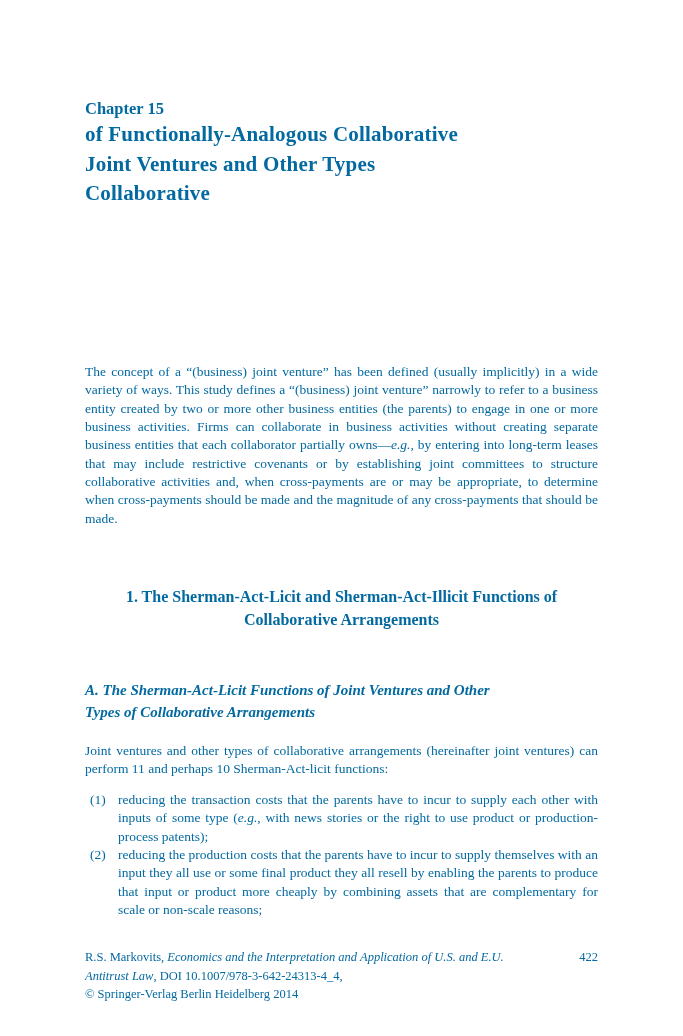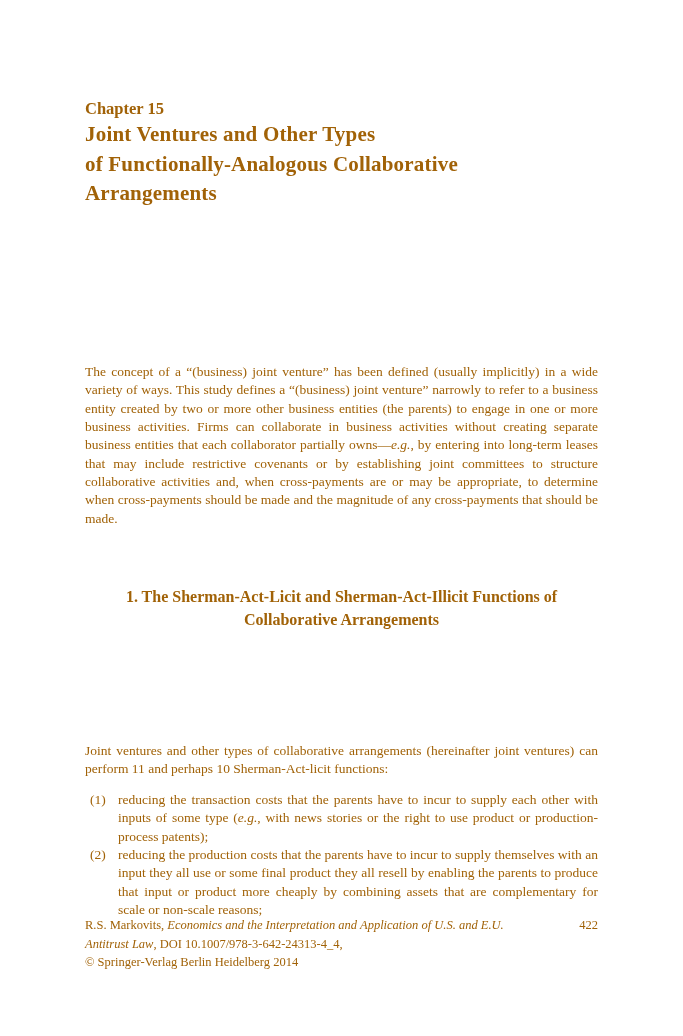--- a/index.html
+++ b/index.html
@@ -6,21 +6,21 @@
     margin: 0;
     padding: 0;
     background: #e8e8e8;
   }
   .page {
     position: relative;
     width: 683px;
     height: 1036px;
     margin: 0 auto;
     background: #ffffff;
-    color: #a16207;
+    color: #0369a1;
     font-family: "Liberation Serif", "DejaVu Serif", serif;
     overflow: hidden;
   }
   .block {
     position: absolute;
     left: 85px;
     width: 513px;
   }
   .chapter-label {
     top: 97px;
@@ -61,52 +61,56 @@
     position: relative;
     padding-left: 33px;
     text-align: justify;
   }
   .list-marker {
     position: absolute;
     left: 5px;
     top: 0;
   }
   .footer {
-    top: 916px;
+    top: 948px;
     font-size: 12.5px;
     line-height: 18.6px;
   }
   .footer-line1 {
     display: flex;
     justify-content: space-between;
   }
   em { font-style: italic; }
 </style>
 </head>
 <body>
 
 <div class="page">
 
   <div class="block chapter-label">Chapter 15</div>
 
   <div class="block chapter-title">
+    <div>of Functionally-Analogous Collaborative</div>
     <div>Joint Ventures and Other Types</div>
-    <div>of Functionally-Analogous Collaborative</div>
-    <div>Arrangements</div>
+    <div>Collaborative</div>
   </div>
 
   <div class="block body-text intro-para">
     <span>The concept of a “(business) joint venture” has been defined (usually implicitly) in a wide variety of ways. This study defines a “(business) joint venture” narrowly to refer to a business entity created by two or more other business entities (the parents) to engage in one or more business activities. Firms can collaborate in business activities without creating separate business entities that each collaborator partially owns—</span><em>e.g.</em><span>, by entering into long-term leases that may include restrictive covenants or by establishing joint committees to structure collaborative activities and, when cross-payments are or may be appropriate, to determine when cross-payments should be made and the magnitude of any cross-payments that should be made.</span>
   </div>
 
   <div class="block sec-heading">
     <div>1. The Sherman-Act-Licit and Sherman-Act-Illicit Functions of</div>
     <div>Collaborative Arrangements</div>
   </div>
 
+  <div class="block sub-heading">
+    <div>A. The Sherman-Act-Licit Functions of Joint Ventures and Other</div>
+    <div>Types of Collaborative Arrangements</div>
+  </div>
 
   <div class="block body-text lead-para">Joint ventures and other types of collaborative arrangements (hereinafter joint ventures) can perform 11 and perhaps 10 Sherman-Act-licit functions:</div>
 
   <div class="block body-text jv-list">
     <div class="list-item">
       <span class="list-marker">(1)</span>
       <span>reducing the transaction costs that the parents have to incur to supply each other with inputs of some type (</span><em>e.g.</em><span>, with news stories or the right to use product or production-process patents);</span>
     </div>
     <div class="list-item">
       <span class="list-marker">(2)</span>

